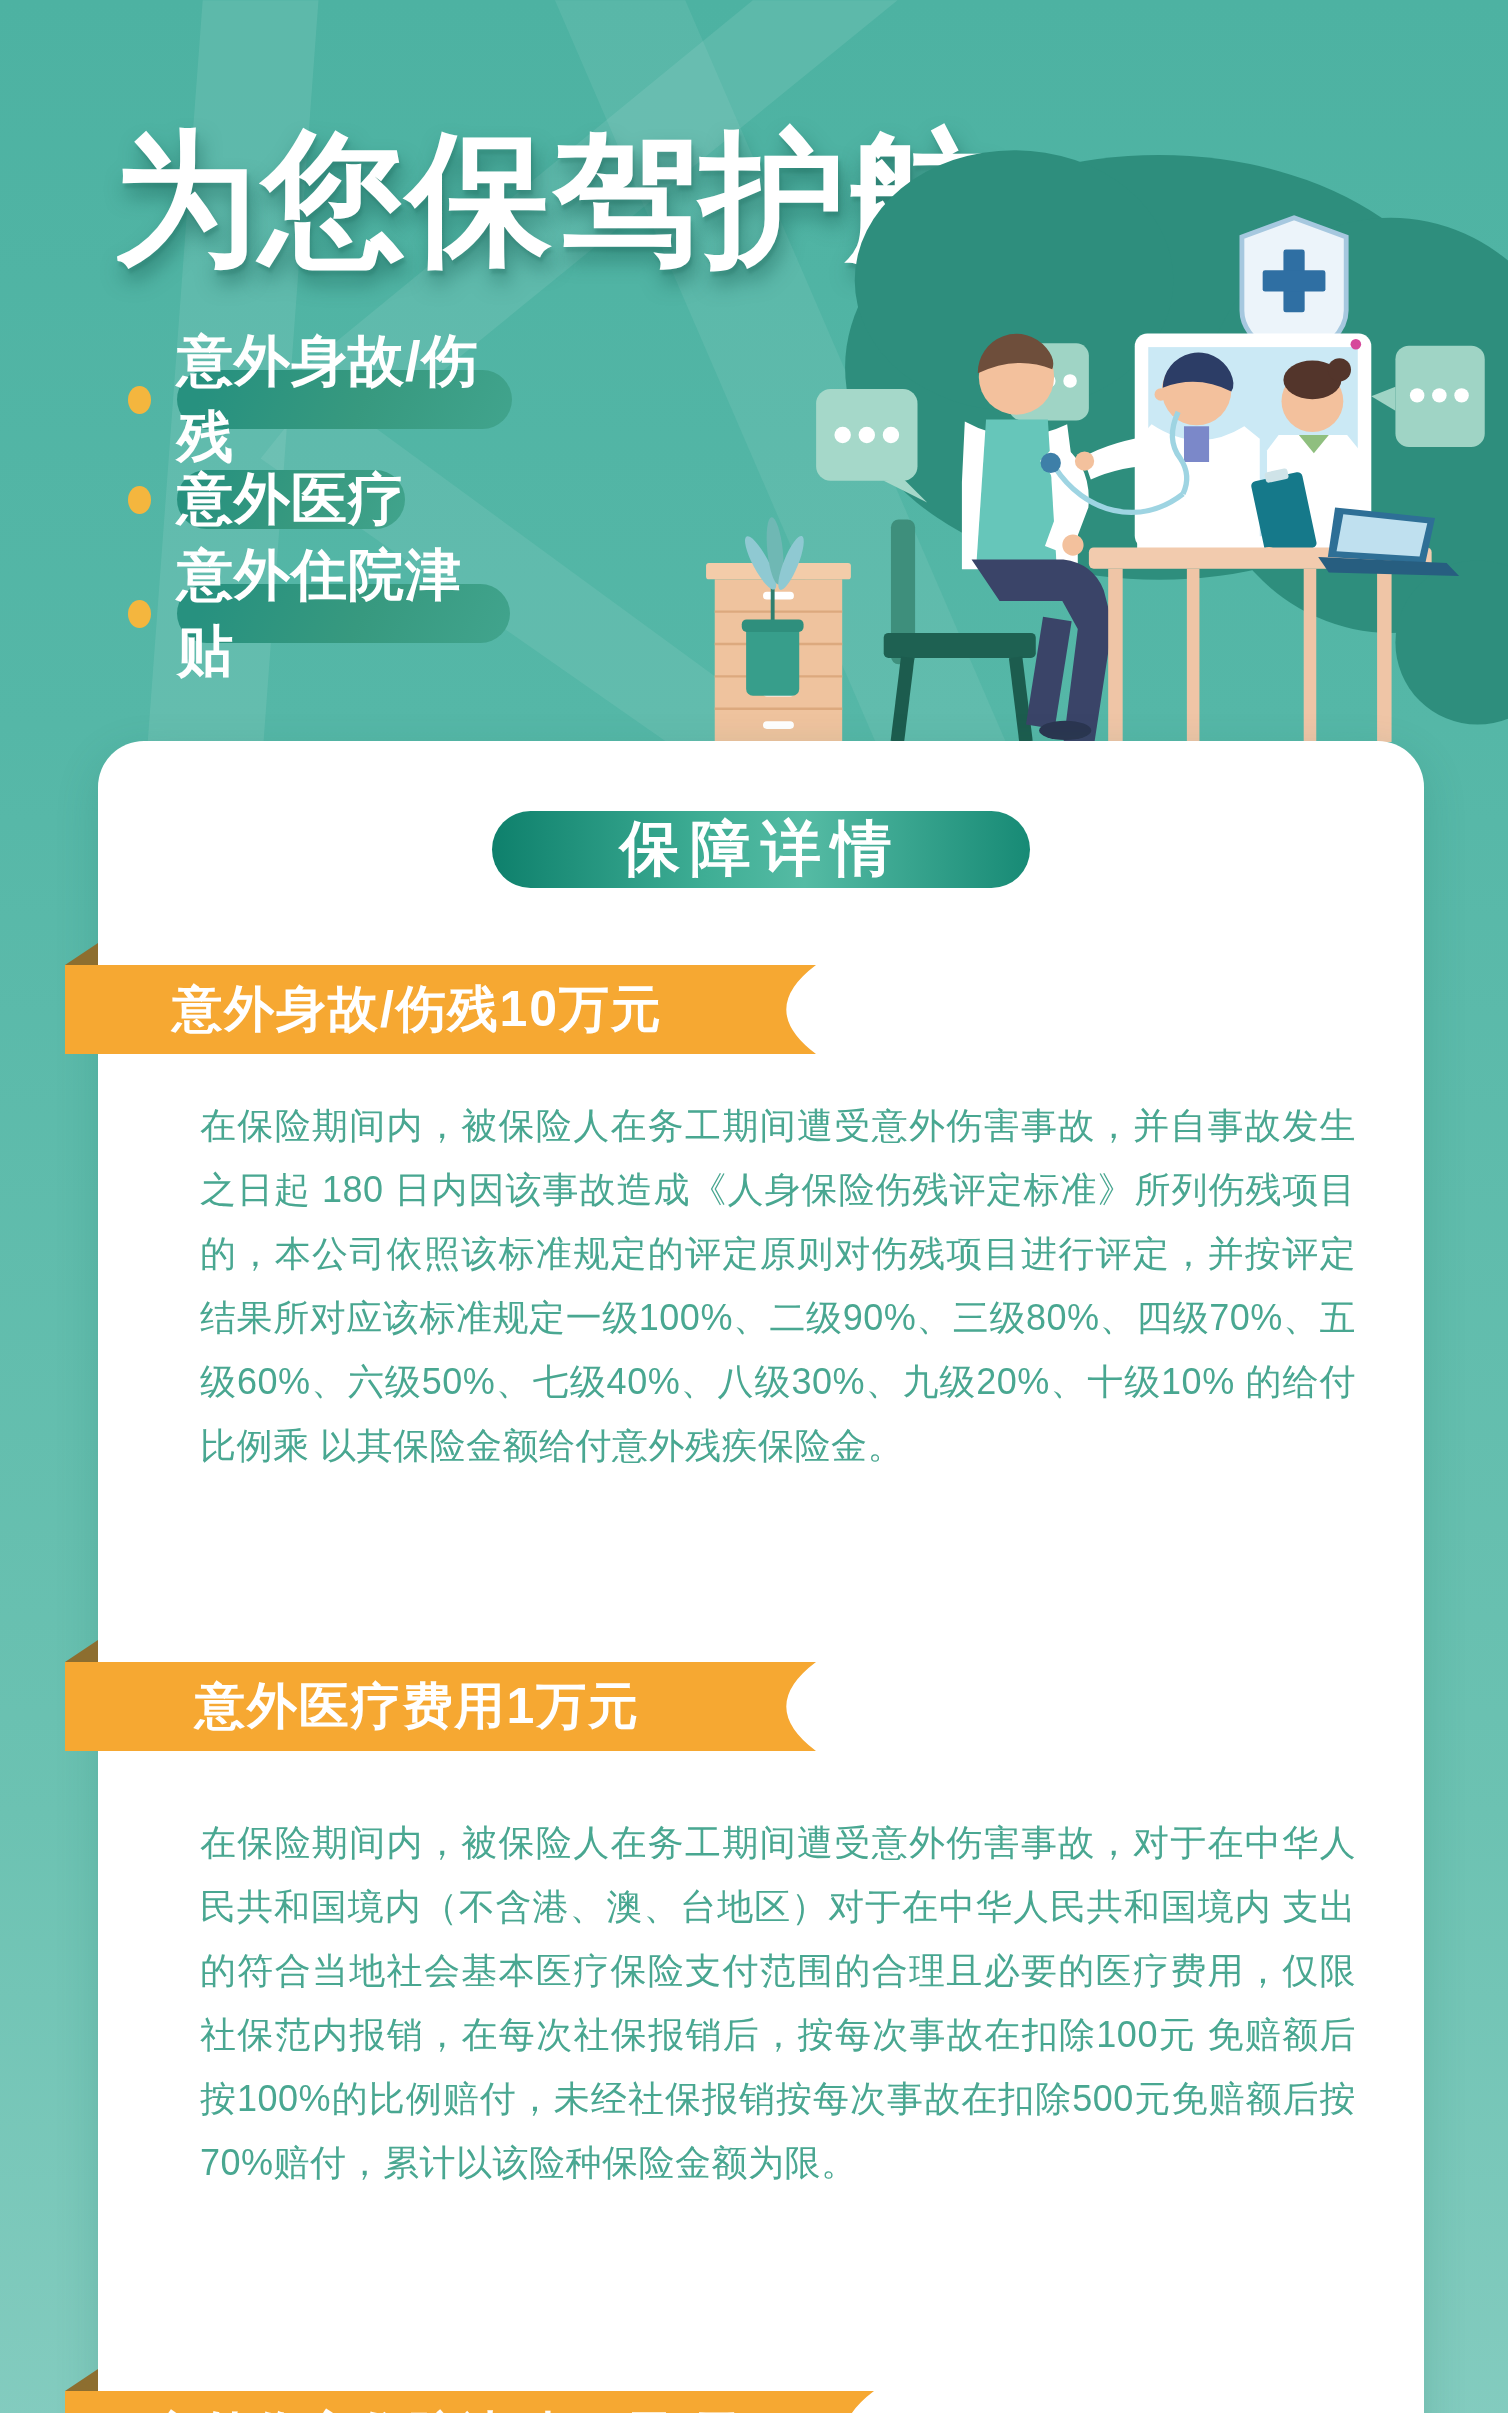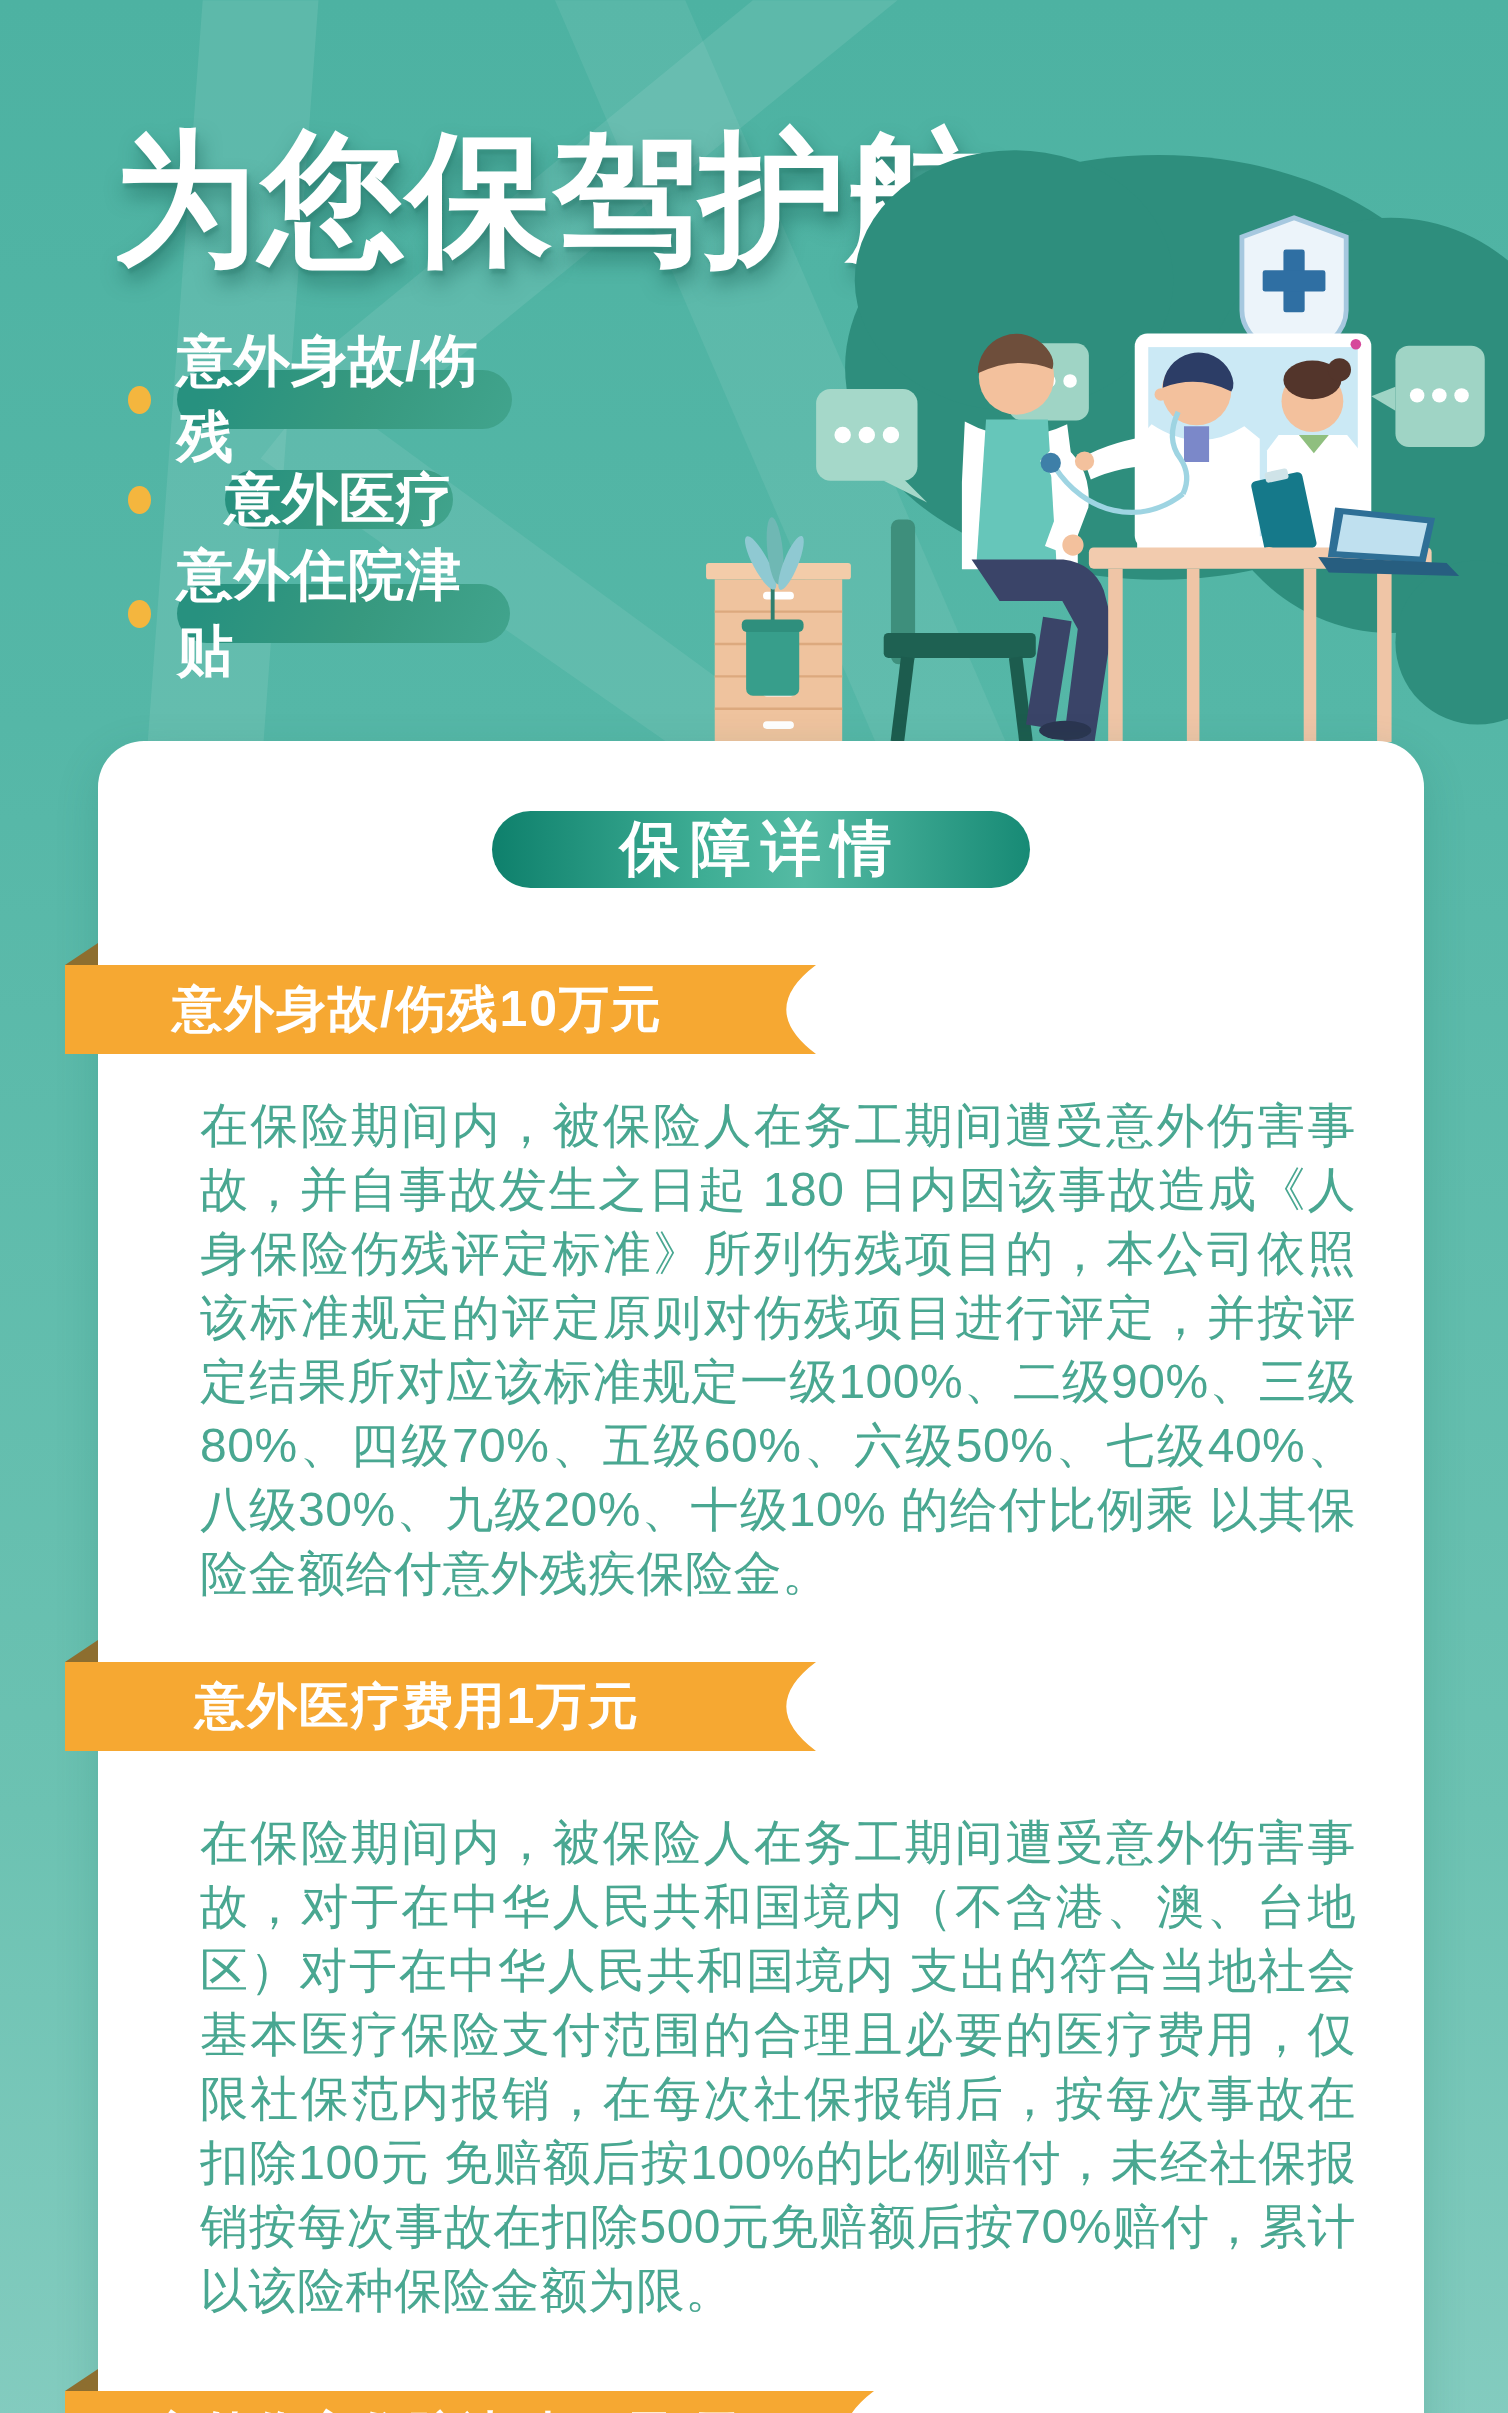--- a/index.html
+++ b/index.html
@@ -17,21 +17,21 @@
   }
   .bullets{position:absolute;left:0;top:0;margin:0;padding:0;list-style:none;}
   .bullet{position:absolute;left:128px;display:flex;align-items:center;}
   .bullet .dot{width:23px;height:28px;border-radius:50%;background:#F4B63E;margin-right:26px;flex:0 0 auto;}
   .pill{
     height:59px;border-radius:34px;display:flex;align-items:center;justify-content:center;
     background:linear-gradient(115deg,#27917F 10%,#37997F 55%,#41A48D 100%);
     color:#fff;font-size:56px;font-weight:600;letter-spacing:1px;
   }
   .b1{top:370px;} .b1 .pill{width:335px;}
-  .b2{top:470px;gap:48px;} .b2 .pill{width:228px;}
+  .b2{top:470px;} .b2 .pill{width:228px;}
   .b3{top:584px;} .b3 .pill{width:333px;}
   .illu{position:absolute;left:676px;top:126px;}
   
   .card{
     position:absolute;left:98px;top:741px;width:1326px;height:2331px;
     background:#ffffff;border-radius:46px;
     box-shadow:0 14.5px 43px rgba(25,105,92,.20);
   }
   .detail-badge{
     position:absolute;left:394px;top:70px;width:538px;height:77px;border-radius:39px;
@@ -47,21 +47,21 @@
   .ribbon svg.band{position:absolute;left:0;top:0;width:100%;height:100%;display:block;}
   .ribbon .ribbon-label{
     position:absolute;inset:0;display:flex;align-items:center;justify-content:center;
     padding-right:46px;color:#fff;font-size:50px;font-weight:700;letter-spacing:1.9px;
   }
   .rb1{top:224px;width:751px;}
   .rb2{top:921px;width:751px;}
   .rb3{top:1650px;width:809px;}
   .body-text{
     position:absolute;left:102px;width:1156px;margin:0;
-    color:#49A791;font-size:48px;line-height:64px;letter-spacing:0.5px;
+    color:#49A791;font-size:36px;line-height:64px;letter-spacing:0.5px;
     text-align:justify;text-align-last:left;word-break:break-all;
   }
   .p1{top:353px;} .p2{top:1070px;}
 </style>
 </head>
 <body>
 
 <div id="page">
 
   <svg class="bg-stripes" width="1508" height="782" viewBox="0 0 3125 1620">

